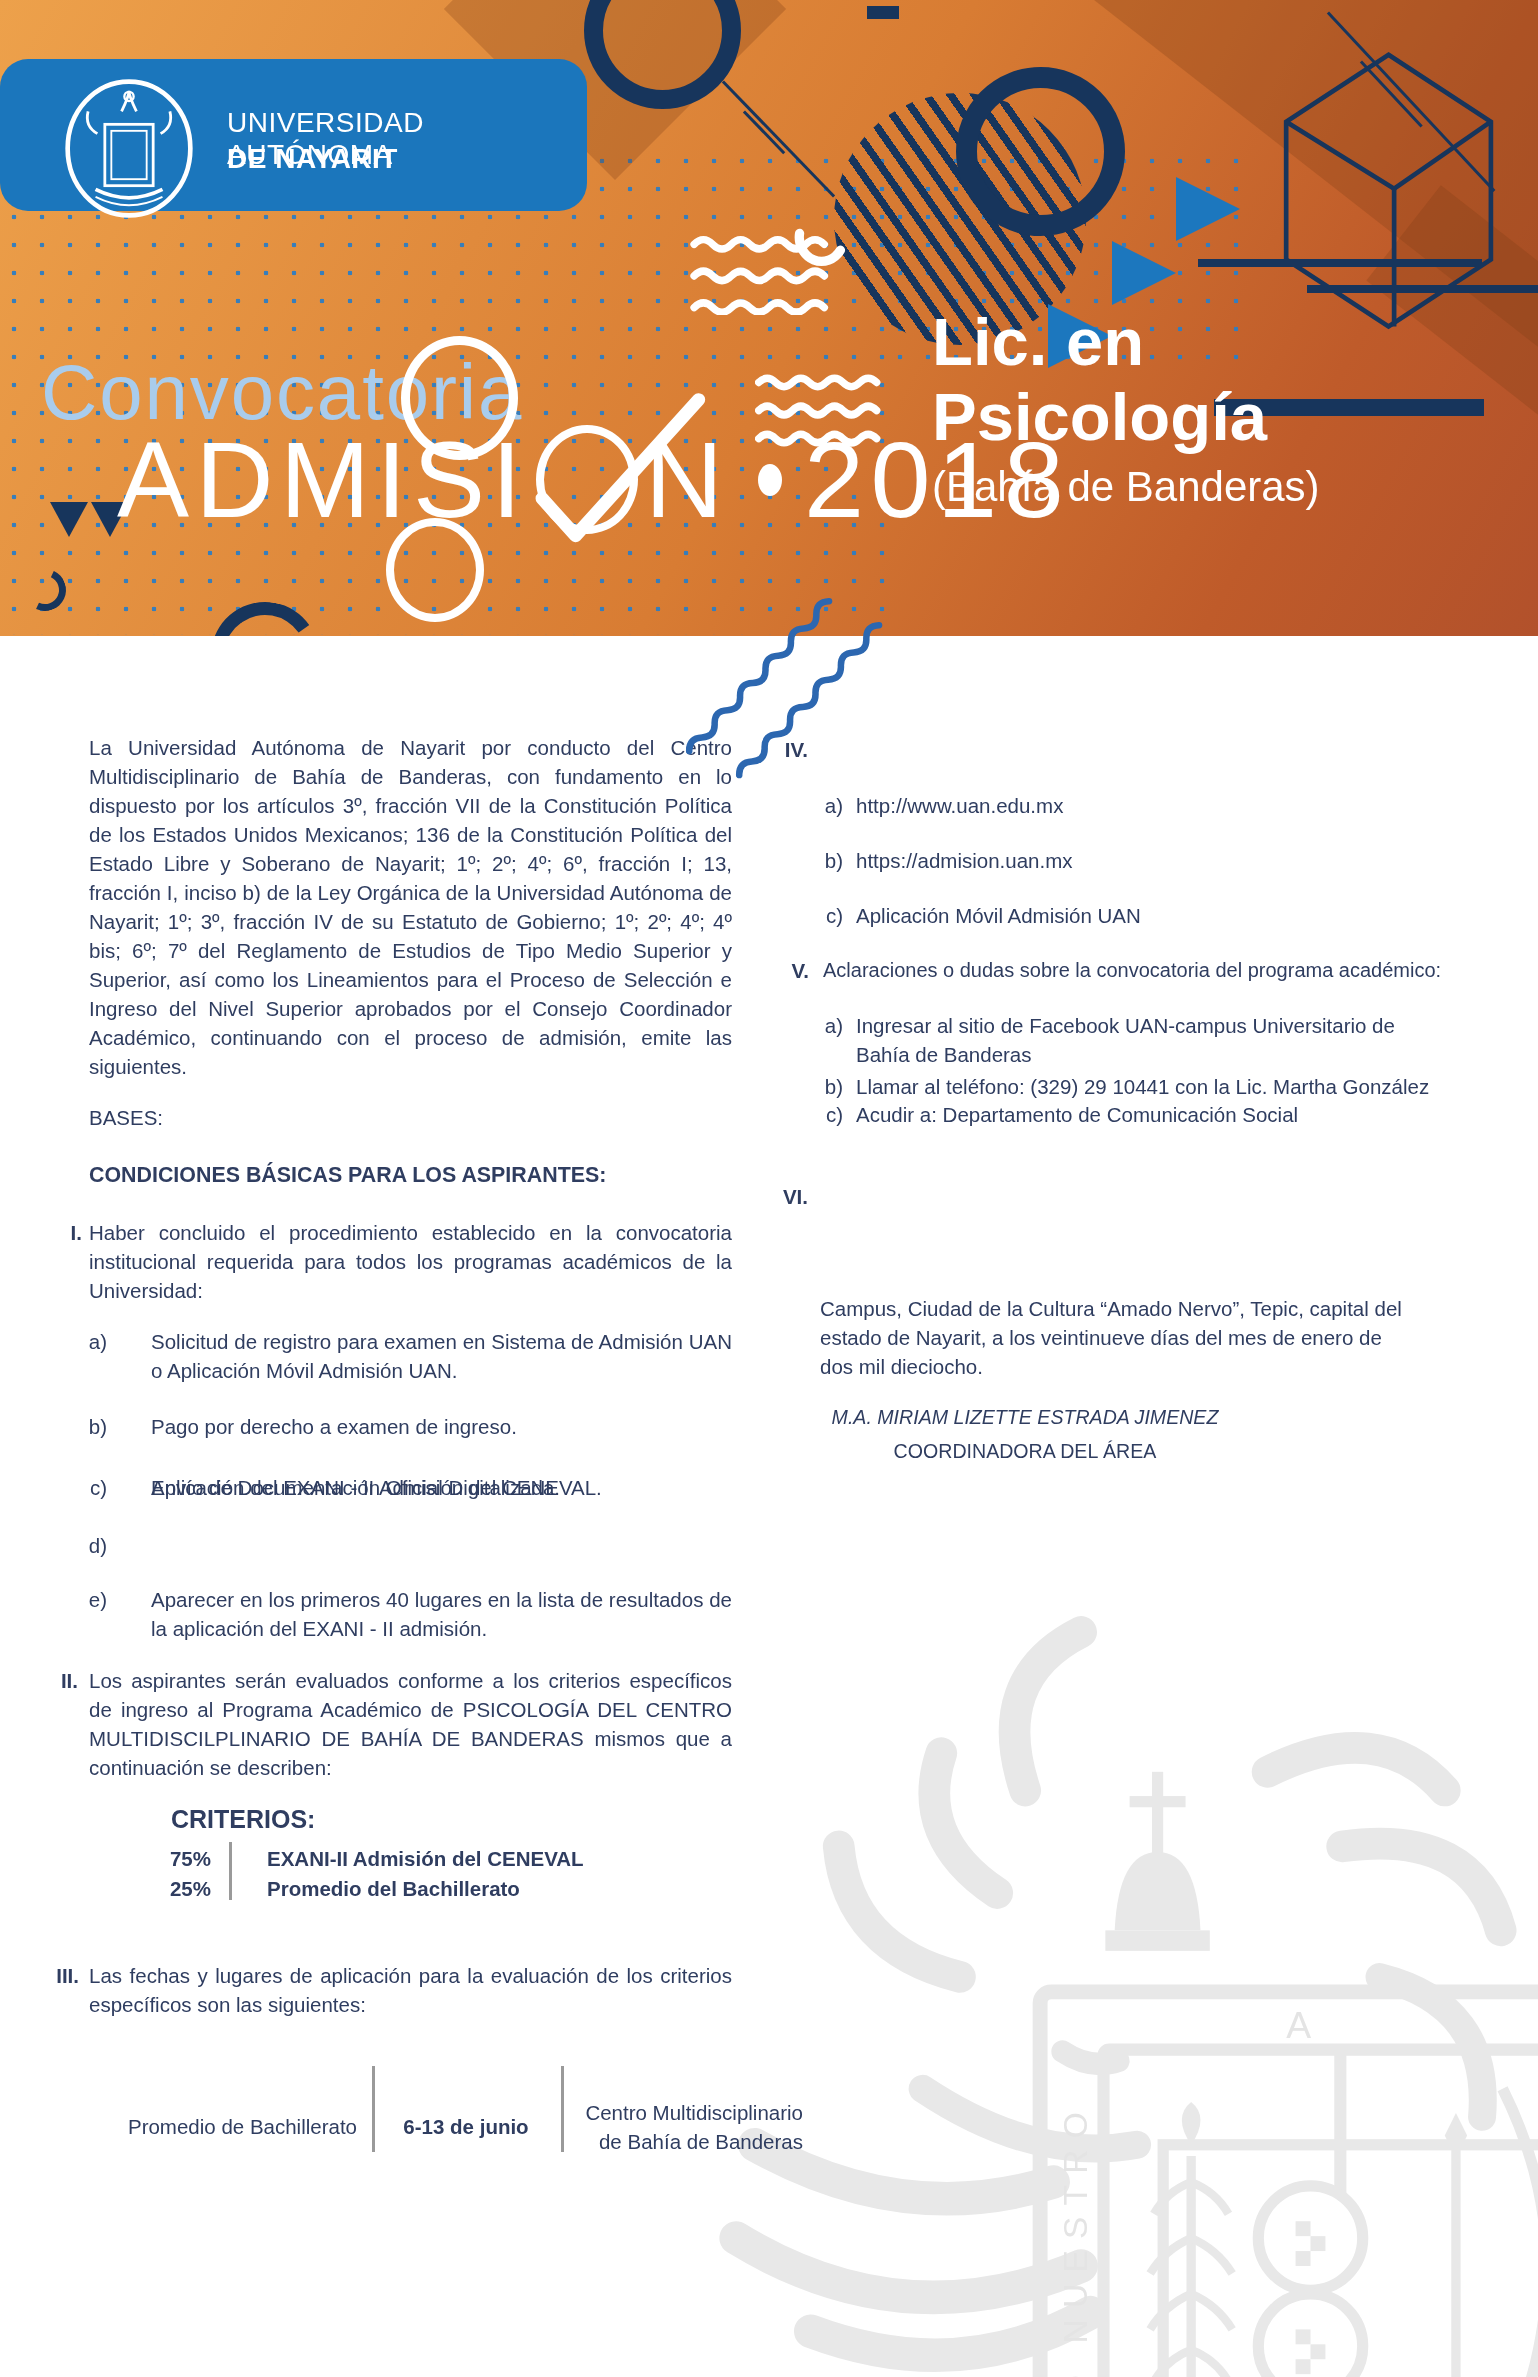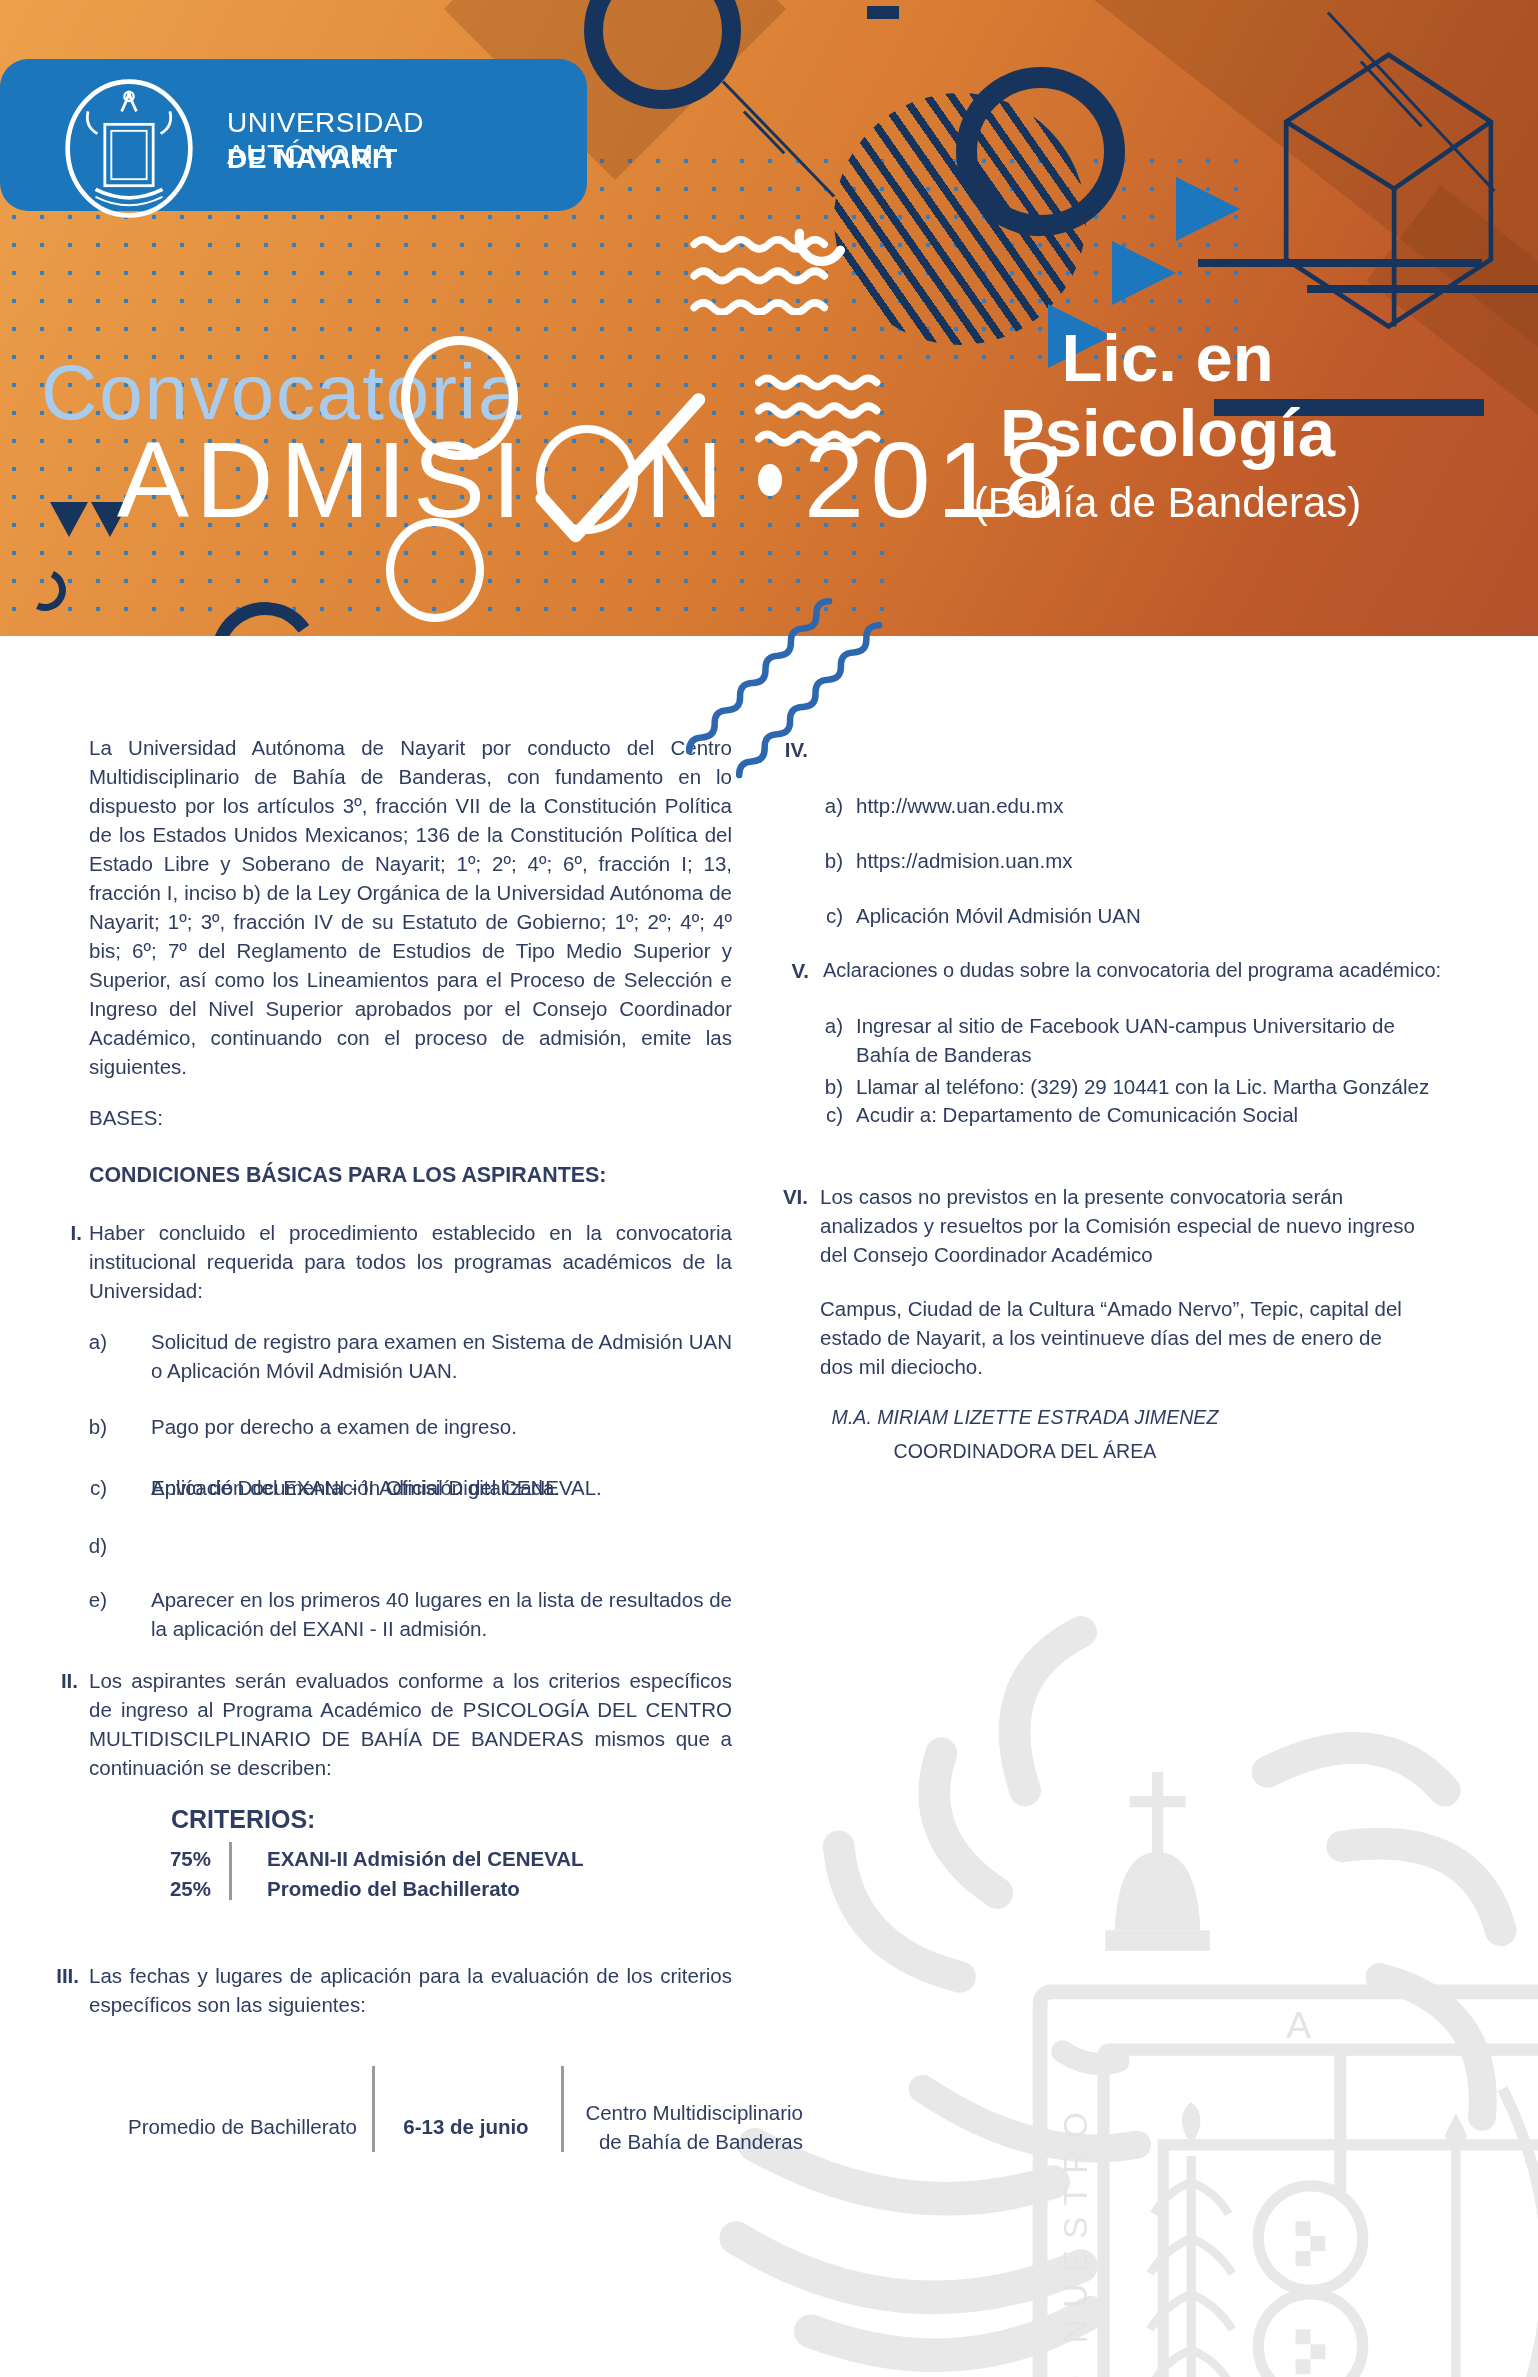--- a/index.html
+++ b/index.html
@@ -22,21 +22,21 @@
   .check-svg{position:absolute;left:-28px;top:-54px;width:205px;height:196px;pointer-events:none;}
   .bullet{width:24px;height:32px;background:#fff;border-radius:50%;margin:0 22.4px 0 28px;}
   .tri-right{width:0;height:0;border-top:32px solid transparent;border-bottom:32px solid transparent;
              border-left:64px solid #1C77BE;position:absolute;}
   .tri-down{width:0;height:0;border-left:19.6px solid transparent;border-right:19.6px solid transparent;
             border-top:35px solid #17355C;position:absolute;}
   .bar{position:absolute;background:#17355C;}
   .diag{position:absolute;height:2.8px;background:#17355C;transform-origin:left center;}
   .striped-circle{position:absolute;left:834px;top:93px;width:252px;height:252px;border-radius:50%;
       background:repeating-linear-gradient(55deg,#17355C 0 7.5px,rgba(0,0,0,0) 7.5px 19.6px);}
-  .program{position:absolute;left:932px;top:320px;width:471px;text-align:center;color:#fff;z-index:5;}
+  .program{position:absolute;left:932px;top:304px;width:471px;text-align:left;color:#fff;z-index:5;}
   .program .l1{font-size:67px;font-weight:700;line-height:75px;}
   .program .l2{font-size:67px;font-weight:700;line-height:75px;}
   .program .l3{font-size:42px;font-weight:400;margin-top:9.3px;}
   .c-arc{position:absolute;left:211px;top:602px;width:82px;height:82px;border:13px solid #17355C;border-radius:50%;
          border-right-color:transparent;border-top-color:transparent;transform:rotate(100deg);}
   .comma{position:absolute;left:24px;top:569px;width:28px;height:28px;border:7.5px solid #17355C;border-radius:50%;
          border-left-color:transparent;border-top-color:transparent;transform:rotate(-20deg);}
   .squiggle{position:absolute;transform-origin:left center;z-index:6;}
   
   .t{position:absolute;font-size:20.5px;line-height:29px;color:#2F3D60;}
@@ -256,21 +256,20 @@
   <div class="t nowrap z5" style="left:823px;top:956px;font-size:20px;">Aclaraciones o dudas sobre la convocatoria del programa académico:</div>
 
   <div class="marker" style="left:811px;top:1011px;width:32px;">a)</div>
   <div class="t z5" style="left:856px;top:1011px;width:559px;">Ingresar al sitio de Facebook UAN-campus Universitario de Bahía de Banderas</div>
   <div class="marker" style="left:811px;top:1072px;width:32px;">b)</div>
   <div class="t nowrap z5" style="left:856px;top:1072px;">Llamar al teléfono: (329) 29 10441 con la Lic. Martha González</div>
   <div class="marker" style="left:811px;top:1100px;width:32px;">c)</div>
   <div class="t nowrap z5" style="left:856px;top:1100px;">Acudir a: Departamento de Comunicación Social</div>
 
   <div class="marker b" style="left:763px;top:1182px;width:45px;">VI.</div>
-  <div class="t z5" style="left:820px;top:1182px;width:597px;">Los casos no previstos en la presente convocatoria serán analizados y resueltos por la Comisión especial de nuevo ingreso del Consejo Coordinador Académico</div>
 
   <div class="t z5" style="left:820px;top:1294px;width:583px;">Campus, Ciudad de la Cultura “Amado Nervo”, Tepic, capital del estado de Nayarit, a los veintinueve días del mes de enero de dos mil dieciocho.</div>
 
   <div class="sig" style="top:1406px;font-style:italic;">M.A. MIRIAM LIZETTE ESTRADA JIMENEZ</div>
   <div class="sig" style="top:1440px;">COORDINADORA DEL ÁREA</div>
 
 </div>
 
 
 </body></html>

